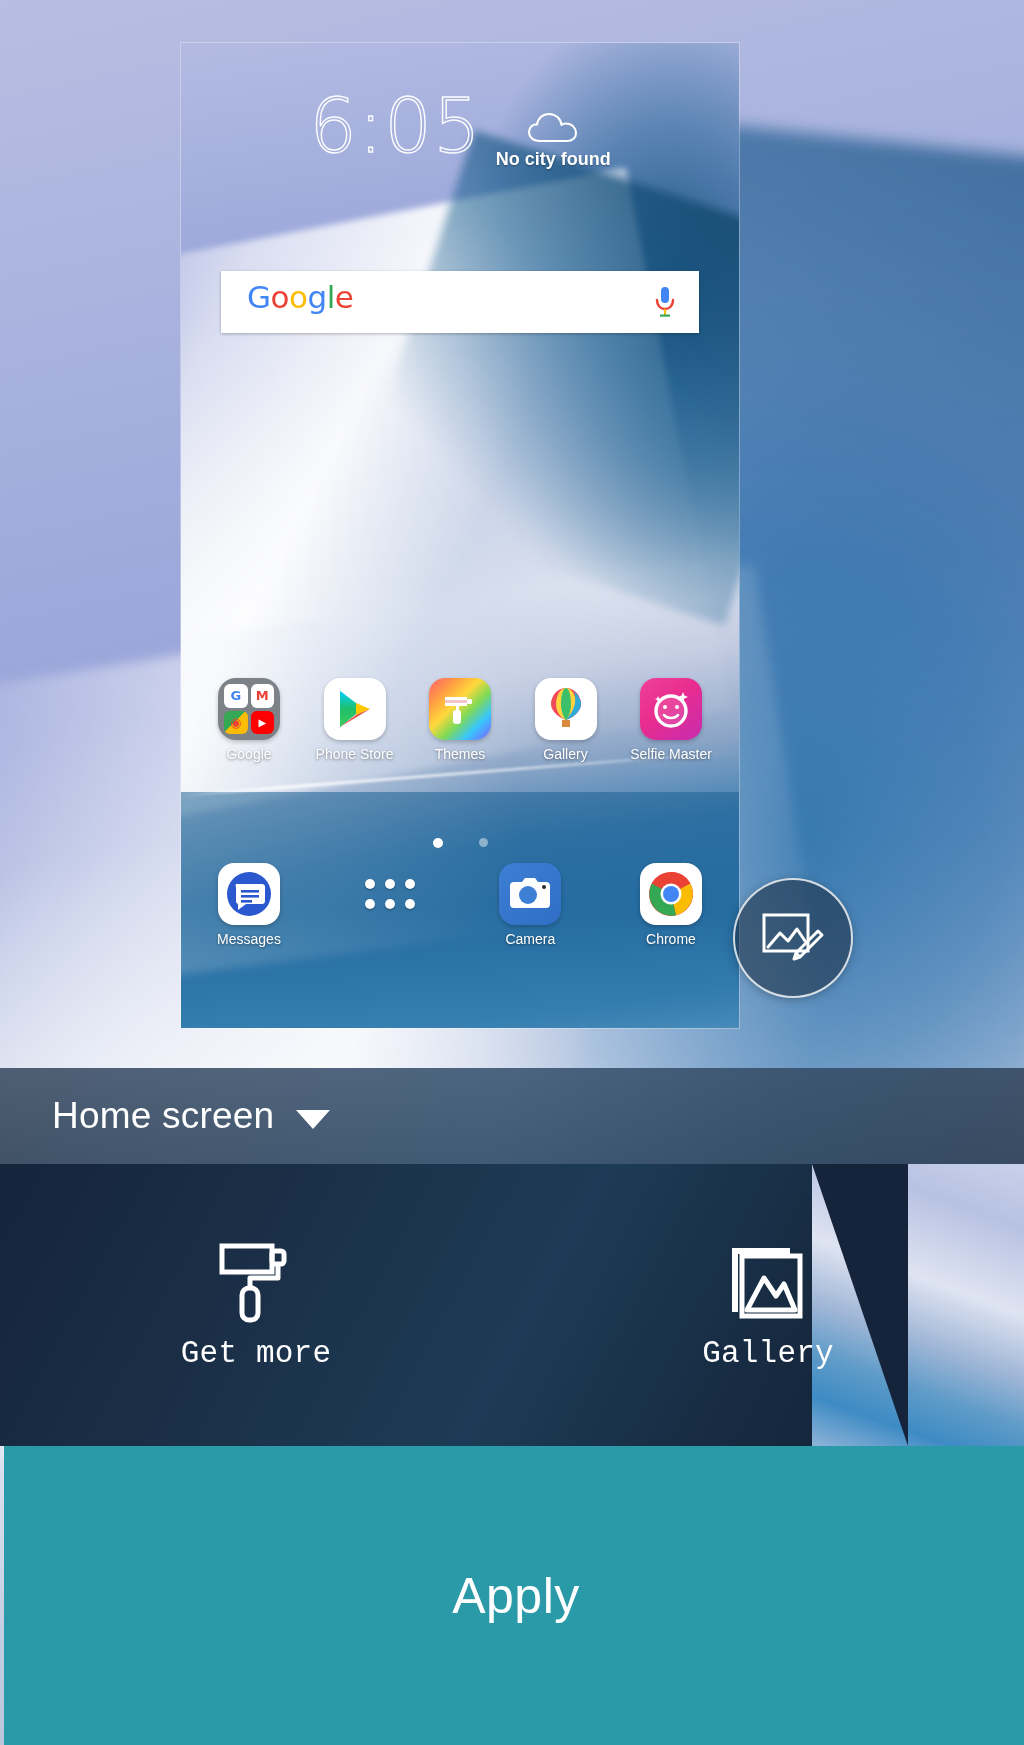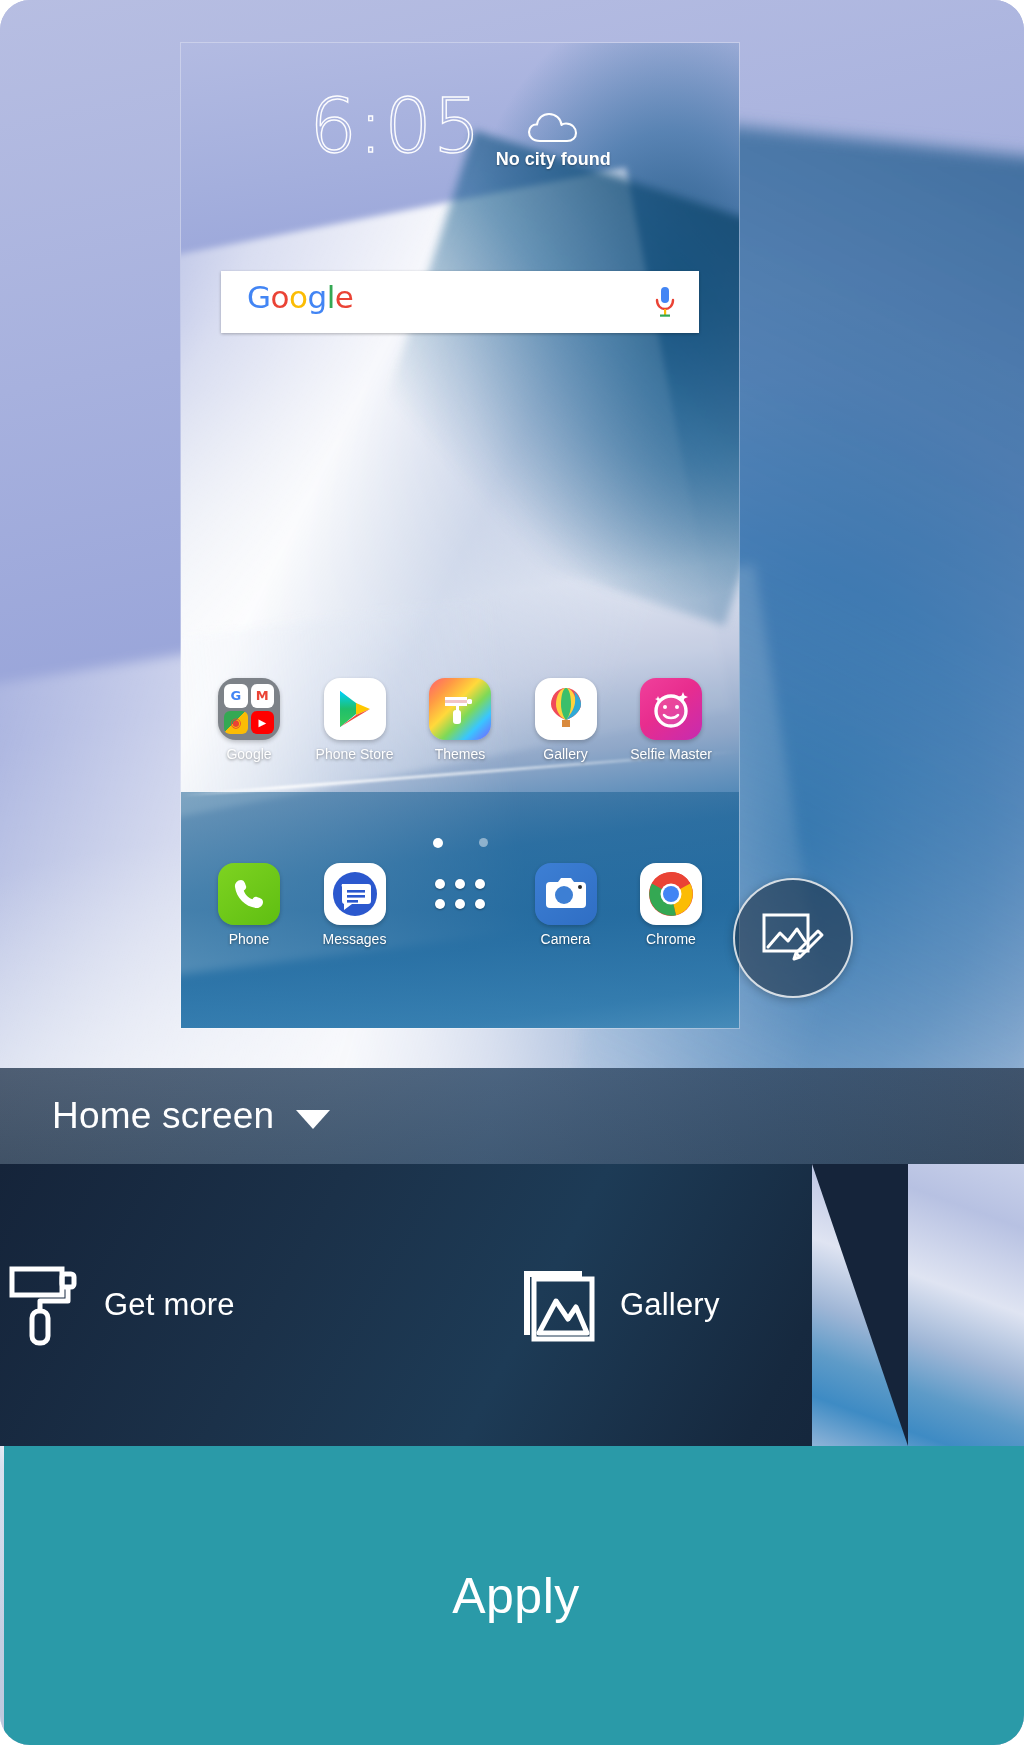--- a/index.html
+++ b/index.html
@@ -10,21 +10,20 @@
     overflow: hidden;
     font-family: "Liberation Sans", sans-serif;
   }
 
   #root {
     position: relative;
     width: 1024px;
     height: 1745px;
     background: linear-gradient(160deg, #b9bfe0 0%, #a9b2dd 18%, #9aa6d8 34%, #8e9cd4 44%, #c9d2e8 62%, #dfe4f0 74%, #c4cde0 88%, #b6c0d8 100%);
     overflow: hidden;
-    border-radius: 30px;
   }
 
   
   .wall-bg {
     position: absolute;
     inset: 0;
     background:
       radial-gradient(ellipse 520px 700px at 78% 48%, rgba(38,110,168,0.90) 0%, rgba(38,110,168,0.55) 36%, rgba(60,120,175,0.10) 66%, rgba(0,0,0,0) 78%),
       radial-gradient(ellipse 700px 560px at 20% 72%, rgba(246,248,253,0.92) 0%, rgba(225,231,243,0.60) 42%, rgba(0,0,0,0) 74%),
       linear-gradient(168deg, #b7bee2 0%, #a7b1de 20%, #98a4d9 38%, #aab5dd 52%, #d6dcec 70%, #c3cde1 84%, #aab6d2 100%);
@@ -307,22 +306,22 @@
   }
   .options-peel::after {
     content:'';
     position:absolute; left:0; top:0;
     border-style: solid;
     border-width: 282px 0 0 96px;
     border-color: #15243a transparent transparent transparent;
   }
   .opt {
     flex: 1;
-    display: flex; flex-direction: row; align-items: center; gap: 12px;
-    position: relative; z-index: 2;
+    display: flex; flex-direction: column; align-items: center; gap: 12px;
+    position: relative; z-index: 2; font-family: Liberation Mono, monospace;
   }
   .opt-icon { height: 84px; display:flex; align-items:center; justify-content:center; }
   .opt-label {
     font-size: 31px; color: #ffffff; letter-spacing: 0.2px;
     white-space: nowrap;
   }
 
   
   .apply {
     position: absolute;
@@ -451,28 +450,20 @@
       </div>
     </div>
 
     <div class="page-dots">
       <i class="on"></i>
       <i></i>
     </div>
 
     <div class="app-row app-row-dock">
 
-      <div class="app">
-        <div class="app-icon ic-phone">
-          <svg width="34" height="34" viewBox="0 0 34 34">
-            <path d="M9 3 C12 3 13 6 14 9 C14.8 11.5 13 12.5 11.8 13.5 C13 17.5 16.5 21 20.5 22.2 C21.5 21 22.5 19.2 25 20 C28 21 31 22 31 25 C31 29 27 31.5 24 31 C13 29.5 4.5 21 3 10 C2.5 7 5 3 9 3 Z" fill="#ffffff"></path>
-          </svg>
-        </div>
-        <div class="app-label">Phone</div>
-      </div>
 
       <div class="app">
         <div class="app-icon ic-msg">
           <svg width="54" height="54" viewBox="0 0 54 54">
             <circle cx="27" cy="27" r="22" fill="#2B58CE"></circle>
             <path d="M14 17 h26 a3 3 0 0 1 3 3 v14 a3 3 0 0 1 -3 3 h-16 l-8 6 v-6 a3 3 0 0 1 -2 -3 v-14 a3 3 0 0 1 0 -3 Z" fill="#ffffff"></path>
             <rect x="19" y="23" width="18" height="2.6" fill="#2B58CE"></rect>
             <rect x="19" y="28" width="18" height="2.6" fill="#2B58CE"></rect>
             <rect x="19" y="33" width="11" height="2.6" fill="#2B58CE"></rect>
           </svg>

